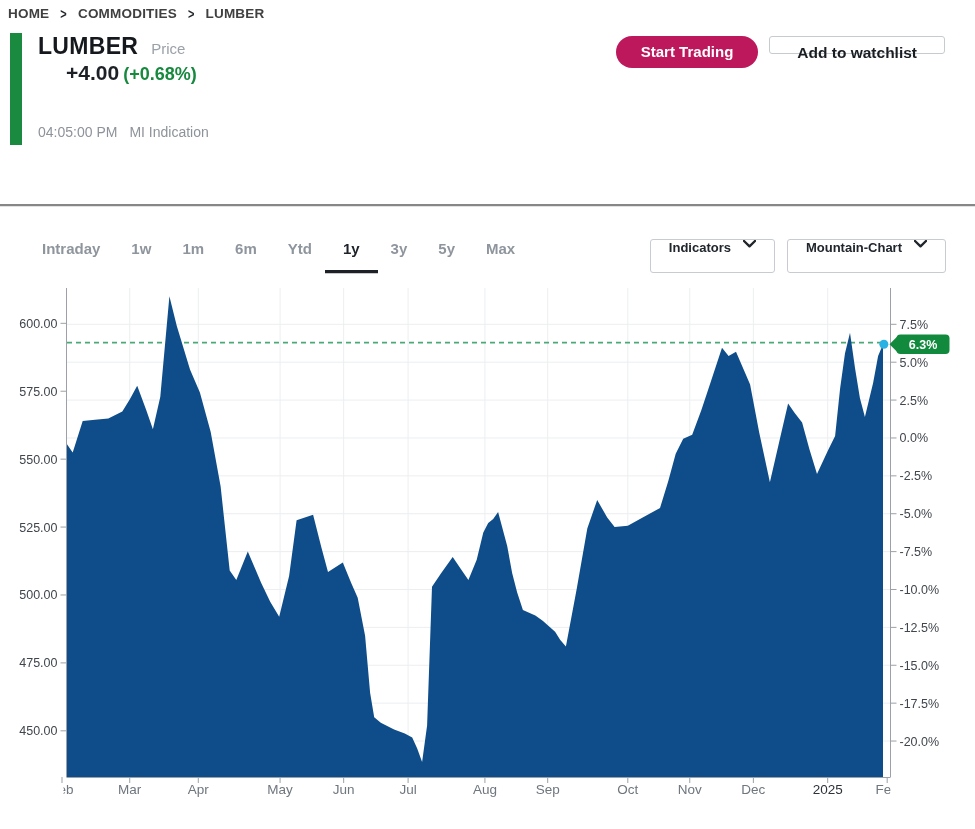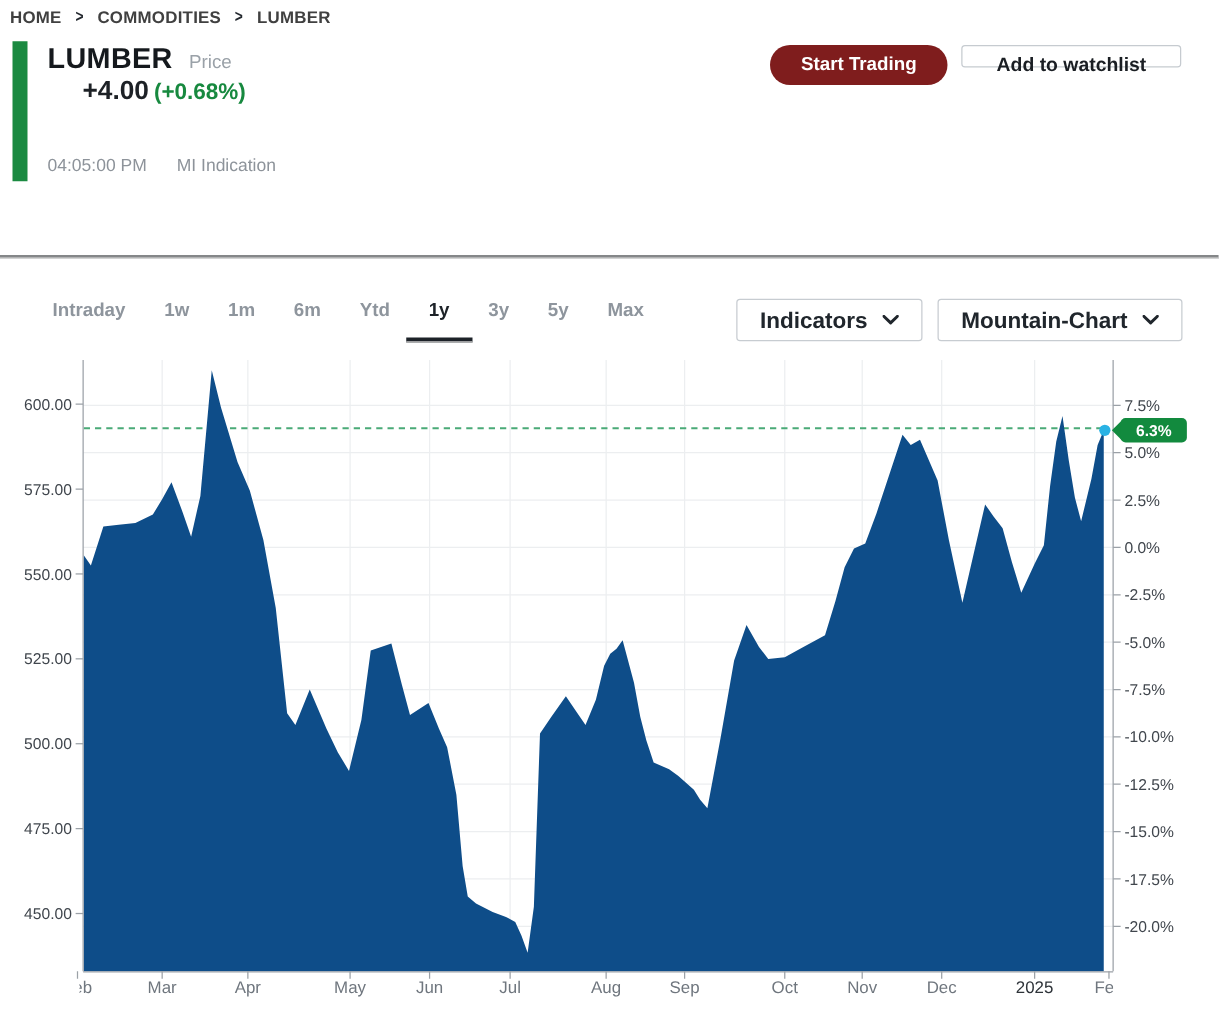--- a/index.html
+++ b/index.html
@@ -15,41 +15,41 @@
   .crumb-sep{color:#23282e;font-weight:700;font-size:11px;transform:scaleY(1.25);display:inline-block;}
   
   .accent-bar{position:absolute;left:10px;top:33px;width:12px;height:112px;background:#1b8a41;}
   .title-row{position:absolute;left:38px;top:33px;display:flex;align-items:baseline;gap:13px;}
   .instrument-title{font-size:23px;font-weight:800;color:#15191d;letter-spacing:.3px;}
   .price-label{font-size:15px;color:#9aa1a8;font-weight:400;}
   .price-row{position:absolute;left:38px;top:61px;display:flex;align-items:baseline;}
   .big-price{font-size:45px;font-weight:800;color:#15191d;letter-spacing:-.5px;line-height:1.1;}
   .chg{font-size:21px;font-weight:700;color:#1d2126;margin-left:28px;}
   .chg-pct{font-size:18px;font-weight:700;color:#17893f;margin-left:4px;}
-  .time-row{position:absolute;left:38px;top:124px;font-size:14px;color:#8d939a;display:flex;gap:24px;}
+  .time-row{position:absolute;left:38px;top:124px;font-size:14px;color:#8d939a;display:flex;gap:12px;}
   .header-actions{position:absolute;top:36px;right:30px;display:flex;gap:11px;align-items:flex-start;}
-  .btn-primary{height:32px;line-height:32px;padding:0 25px;background:#7f1d1d;color:#fff;
+  .btn-primary{height:32px;line-height:32px;padding:0 25px;background:#be185d;color:#fff;
     border:none;border-radius:16px;font-size:15px;font-weight:700;cursor:pointer;
     font-family:"Liberation Sans",sans-serif;}
   .btn-secondary{height:18px;line-height:32px;padding:0 27px;background:#fff;color:#1a1e23;
     border:1px solid #c6cbd0;border-radius:3px;font-size:15.5px;font-weight:700;cursor:pointer;
     font-family:"Liberation Sans",sans-serif;}
   
   .section-divider{position:absolute;top:204px;left:0;width:975px;height:2px;background:#858789;
     border-bottom:1px solid #e2e2e2;}
   
   .toolbar{position:absolute;top:236px;left:0;width:975px;height:42px;}
   .tabs{position:absolute;left:42px;top:4px;display:flex;gap:31px;}
   .tab{position:relative;font-size:15px;font-weight:700;color:#8e959d;padding-bottom:17px;cursor:pointer;}
   .tab.active{color:#1d2228;}
   .tab.active::after{content:"";position:absolute;left:-18px;right:-18px;bottom:0;height:3px;
     background:#1d2228;border-bottom:1px solid #c9c9c9;}
   .dropdowns{position:absolute;top:3px;right:29px;display:flex;gap:12px;}
   .dropdown{height:34px;box-sizing:border-box;border:1px solid #c7ccd1;border-radius:3px;background:#fff;
-    display:flex;align-items:center;gap:12px;padding:0 18px;font-size:18px;font-weight:700;
+    display:flex;gap:12px;padding:0 18px;font-size:13px;font-weight:700;
     color:#20262c;cursor:pointer;font-family:"Liberation Sans",sans-serif;}
   
   #chart{position:absolute;top:283px;left:0;cursor:crosshair;}
   text{font-family:"Liberation Sans",sans-serif;}
 </style>
 </head>
 <body>
 
 <nav class="breadcrumb">
   <a>HOME</a>

